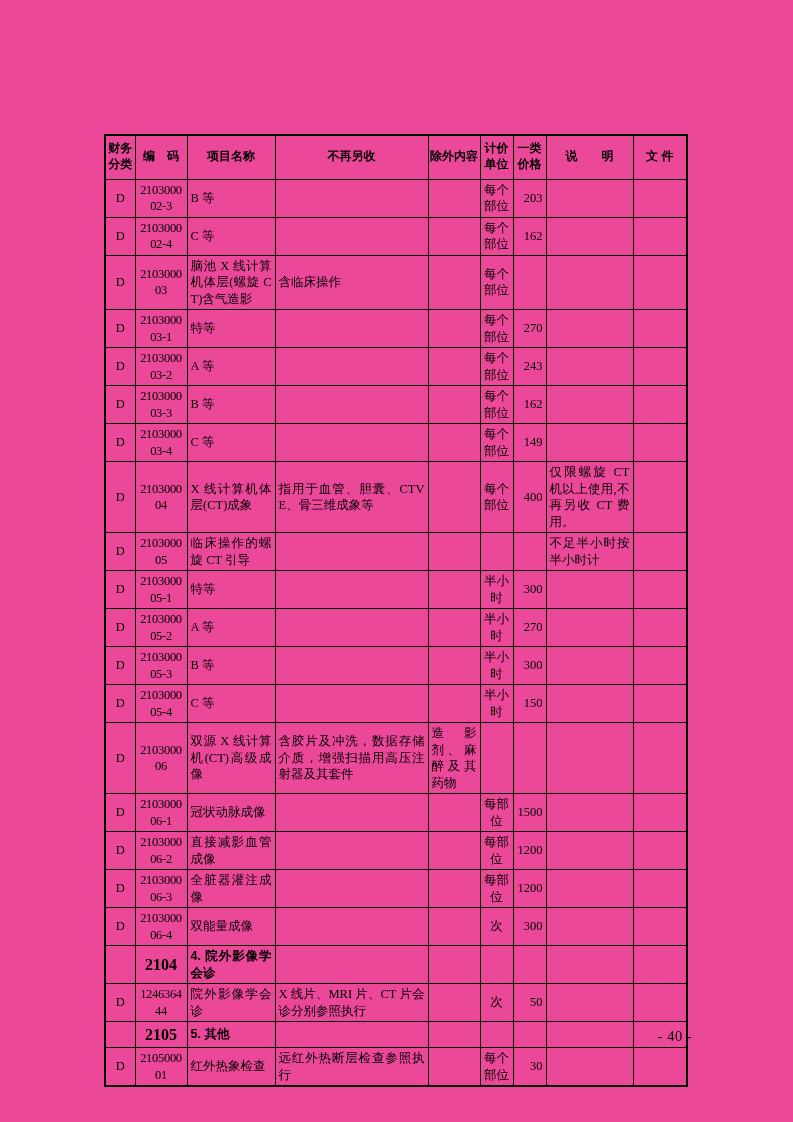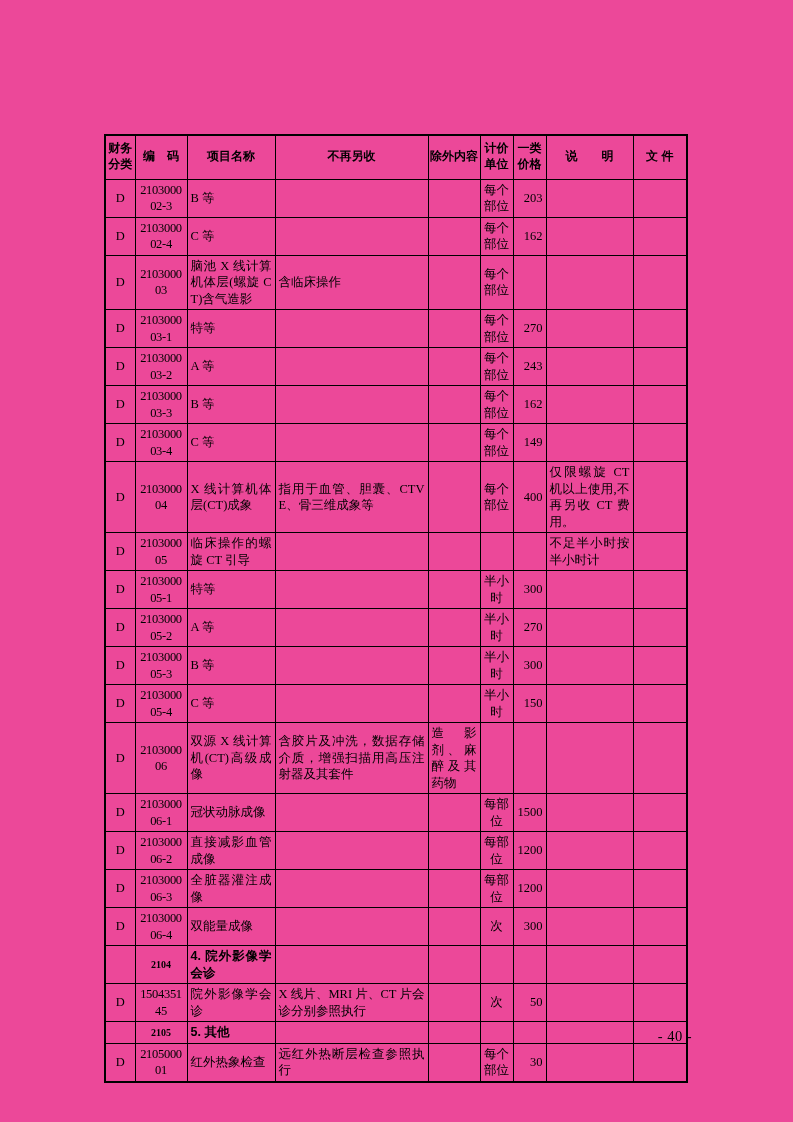--- a/index.html
+++ b/index.html
@@ -48,21 +48,21 @@
   .c-excl  { text-align: justify; margin-left: 20px; }
   .c-unit  { text-align: center; padding: 2px 1px; margin-left: 28px; }
   .c-price { text-align: right; font-size: 12px; padding: 2px 1px; }
   .c-note  { text-align: justify; margin-left: 16px; }
   .c-file  { text-align: center; }
   tr.section-row td { font-weight: bold; }
   tr.section-row .c-name {
     font-family: "Liberation Sans", "DejaVu Sans", sans-serif;
     font-size: 12.5px;
   }
-  tr.section-row .c-code { font-size: 10px; letter-spacing: 0; }
+  tr.section-row .c-code { font-size: 16px; letter-spacing: 0; }
   tr.data-row { min-height: 36px; }
   tr.data-row td { height: 34px; }
   .page-number {
     position: absolute;
     left: 630px; top: 1028px;
     width: 90px;
     text-align: center;
     font-size: 14.5px;
     font-family: "Liberation Serif", "DejaVu Serif", serif;
     letter-spacing: 0.5px;
@@ -303,21 +303,21 @@
           <td class="c-name">4. 院外影像学会诊</td>
           <td class="c-content"></td>
           <td class="c-excl"></td>
           <td class="c-unit"></td>
           <td class="c-price"></td>
           <td class="c-note"></td>
           <td class="c-file"></td>
         </tr>
         <tr class="data-row">
           <td class="c-fc">D</td>
-          <td class="c-code">150435145</td>
+          <td class="c-code">124636444</td>
           <td class="c-name">院外影像学会诊</td>
           <td class="c-content">X 线片、MRI 片、CT 片会诊分别参照执行</td>
           <td class="c-excl"></td>
           <td class="c-unit">次</td>
           <td class="c-price">50</td>
           <td class="c-note"></td>
           <td class="c-file"></td>
         </tr>
         <tr class="section-row">
           <td class="c-fc"></td>

